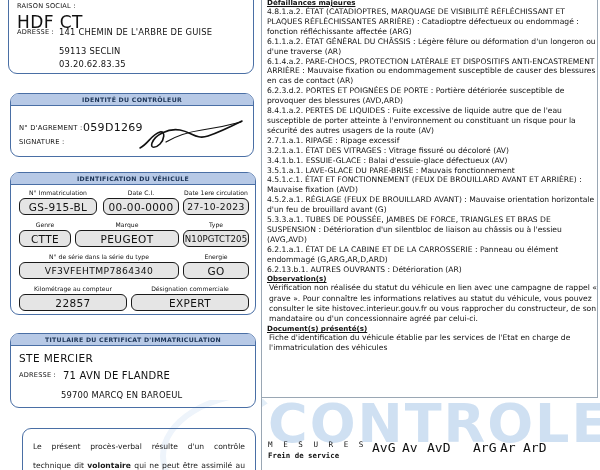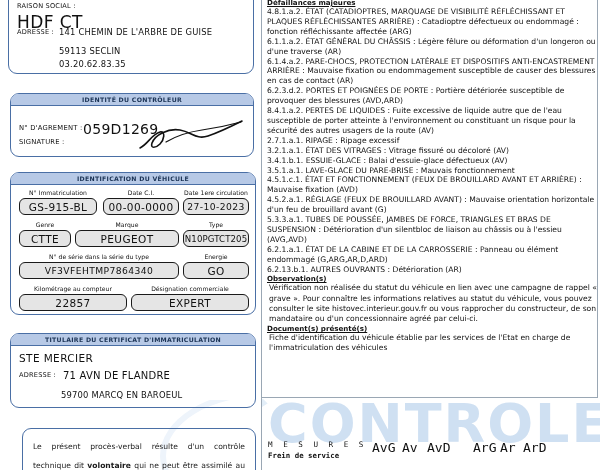--- a/index.html
+++ b/index.html
@@ -153,21 +153,21 @@
   #est-phone { left: 50px; top: 72px; font-size: 8.4px; letter-spacing: .2px; }
 
   
   #controller-card {
     left: 10px;
     top: 93px;
     width: 244px;
     height: 64px;
   }
   #ctrl-agrement-label { position:absolute; left: 8px; top: 30px; font-size: 6.8px; letter-spacing:.2px;}
-  #ctrl-agrement-value { position:absolute; left: 72px; top: 27px; font-size: 14px; letter-spacing:.3px;}
+  #ctrl-agrement-value { position:absolute; left: 72px; top: 27px; font-size: 11px; letter-spacing:.3px;}
   #ctrl-signature-label { position:absolute; left: 8px; top: 44px; font-size: 6.8px; letter-spacing:.2px;}
   .signature-svg {
     position: absolute;
     left: 125px;
     top: 24px;
     width: 110px;
     height: 36px;
   }
 
   

